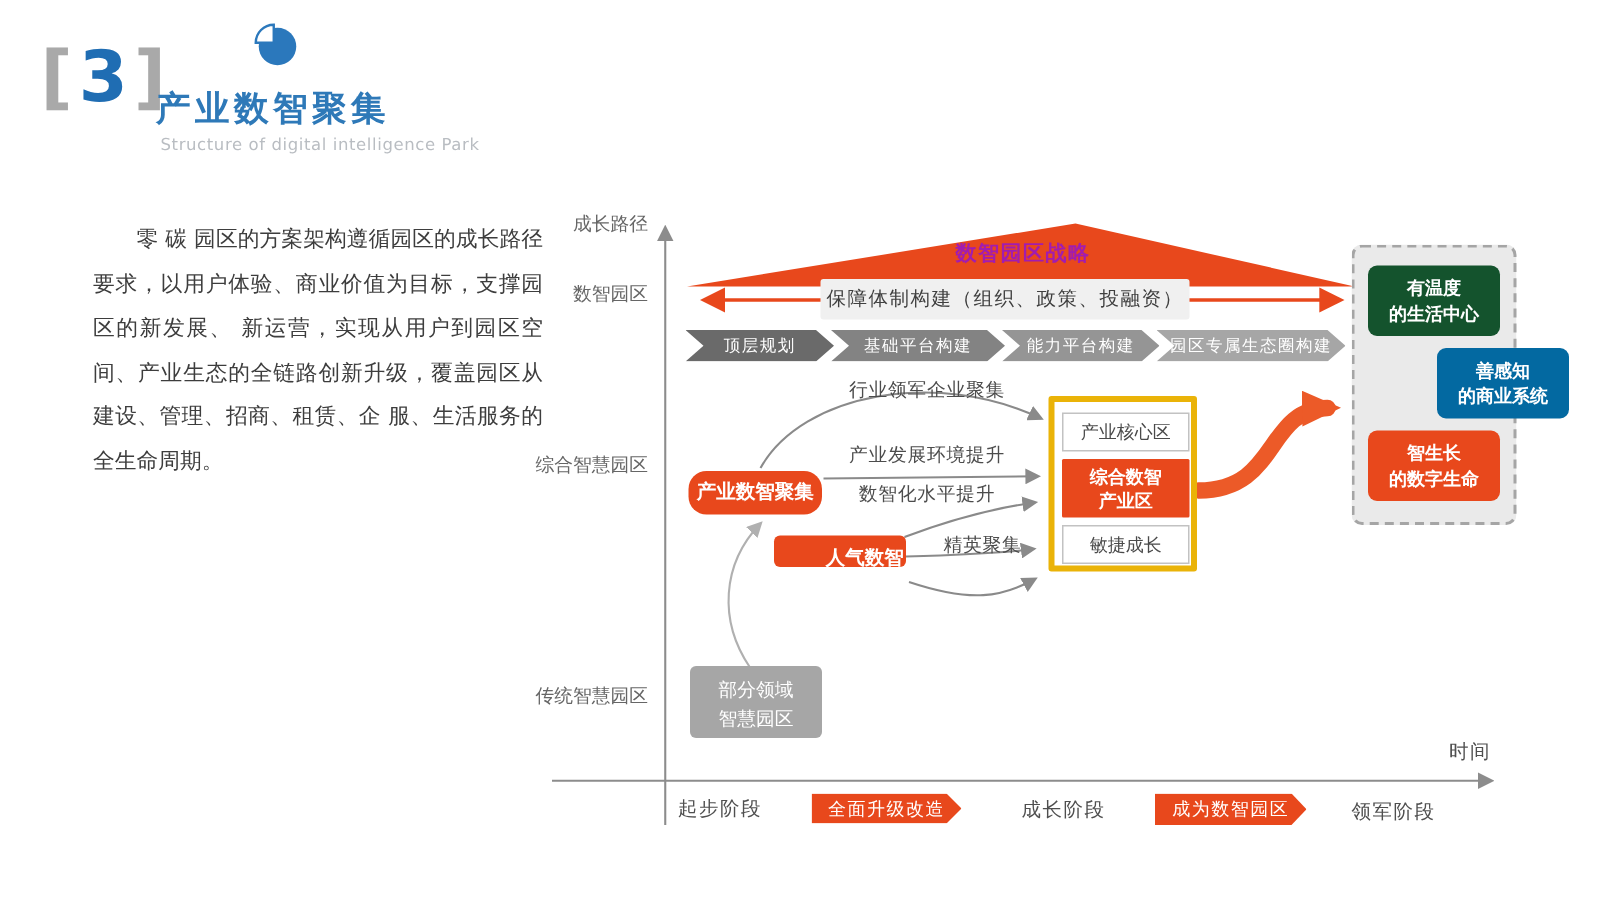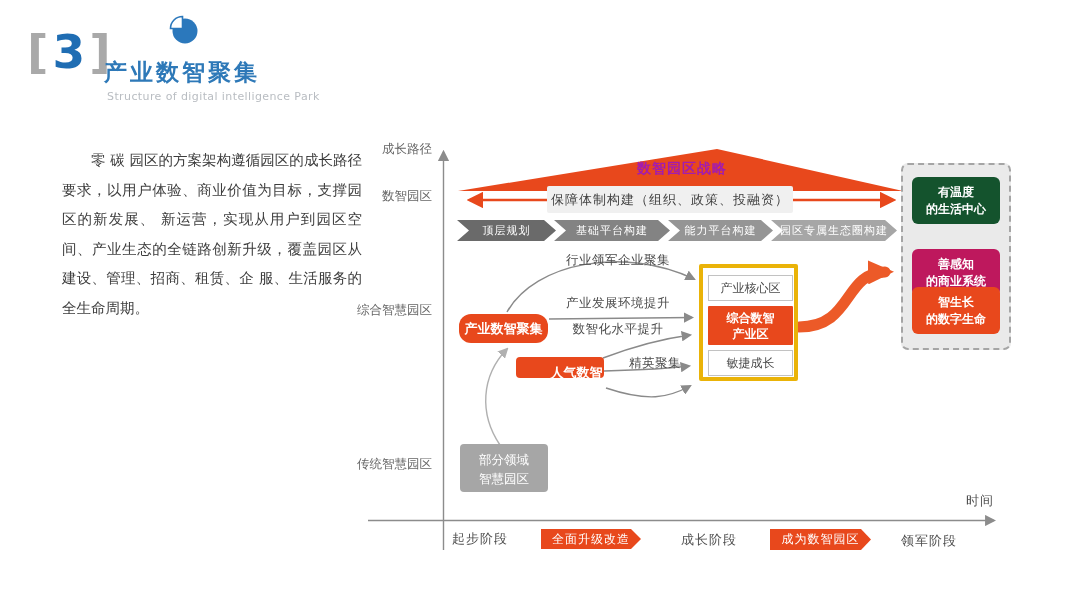--- a/index.html
+++ b/index.html
@@ -50,21 +50,21 @@
   .stack .white { border:1px solid #c2c2c2; background:#fff; color:#4a4a4a; font-size:12px;
                   height:26px; line-height:24px; }
   .stack .ctop { top:7px; } .stack .cbot { top:82px; }
   .stack .cmid { top:38px; height:39px; background:#e8481c; color:#fff; font-weight:bold; font-size:12px;
                  line-height:16px; padding-top:4px; border-radius:1px; }
 
   .outcomes { position:absolute; left:901px; top:163px; width:110px; height:187px; background:#eaeaea;
               border:2px dashed #a5a5a5; border-radius:7px; z-index:2; }
   .outcome { position:absolute; left:9px; width:88px; height:47px; border-radius:6px; color:#fff;
              font-size:12px; font-weight:bold; text-align:center; line-height:17px; padding-top:7px; }
-  .o1 { top:12px; background:#14532d; } .o2 { top:84px; background:#be185d; } .o3 { top:122px; background:#e8481c; }
+  .o1 { top:12px; background:#14532d; } .o2 { top:67px; background:#0369a1;margin-left:46px; } .o3 { top:122px; background:#e8481c; }
 
   .legacy { position:absolute; left:460px; top:444px; width:88px; height:48px; background:#a6a6a6;
             border-radius:4px; color:#fff; font-size:12.5px; text-align:center; line-height:19px;
             padding-top:6px; z-index:2; }
 
   .flbl { position:absolute; color:#4c4c4c; font-size:12.5px; text-align:center; z-index:2; letter-spacing:0.5px; }
   .fl1 { left:548px; top:252px; width:140px; }
   .fl2 { left:548px; top:295px; width:140px; }
   .fl3 { left:553px; top:321px; width:130px; }
   .fl4 { left:605px; top:355px; width:100px; }

